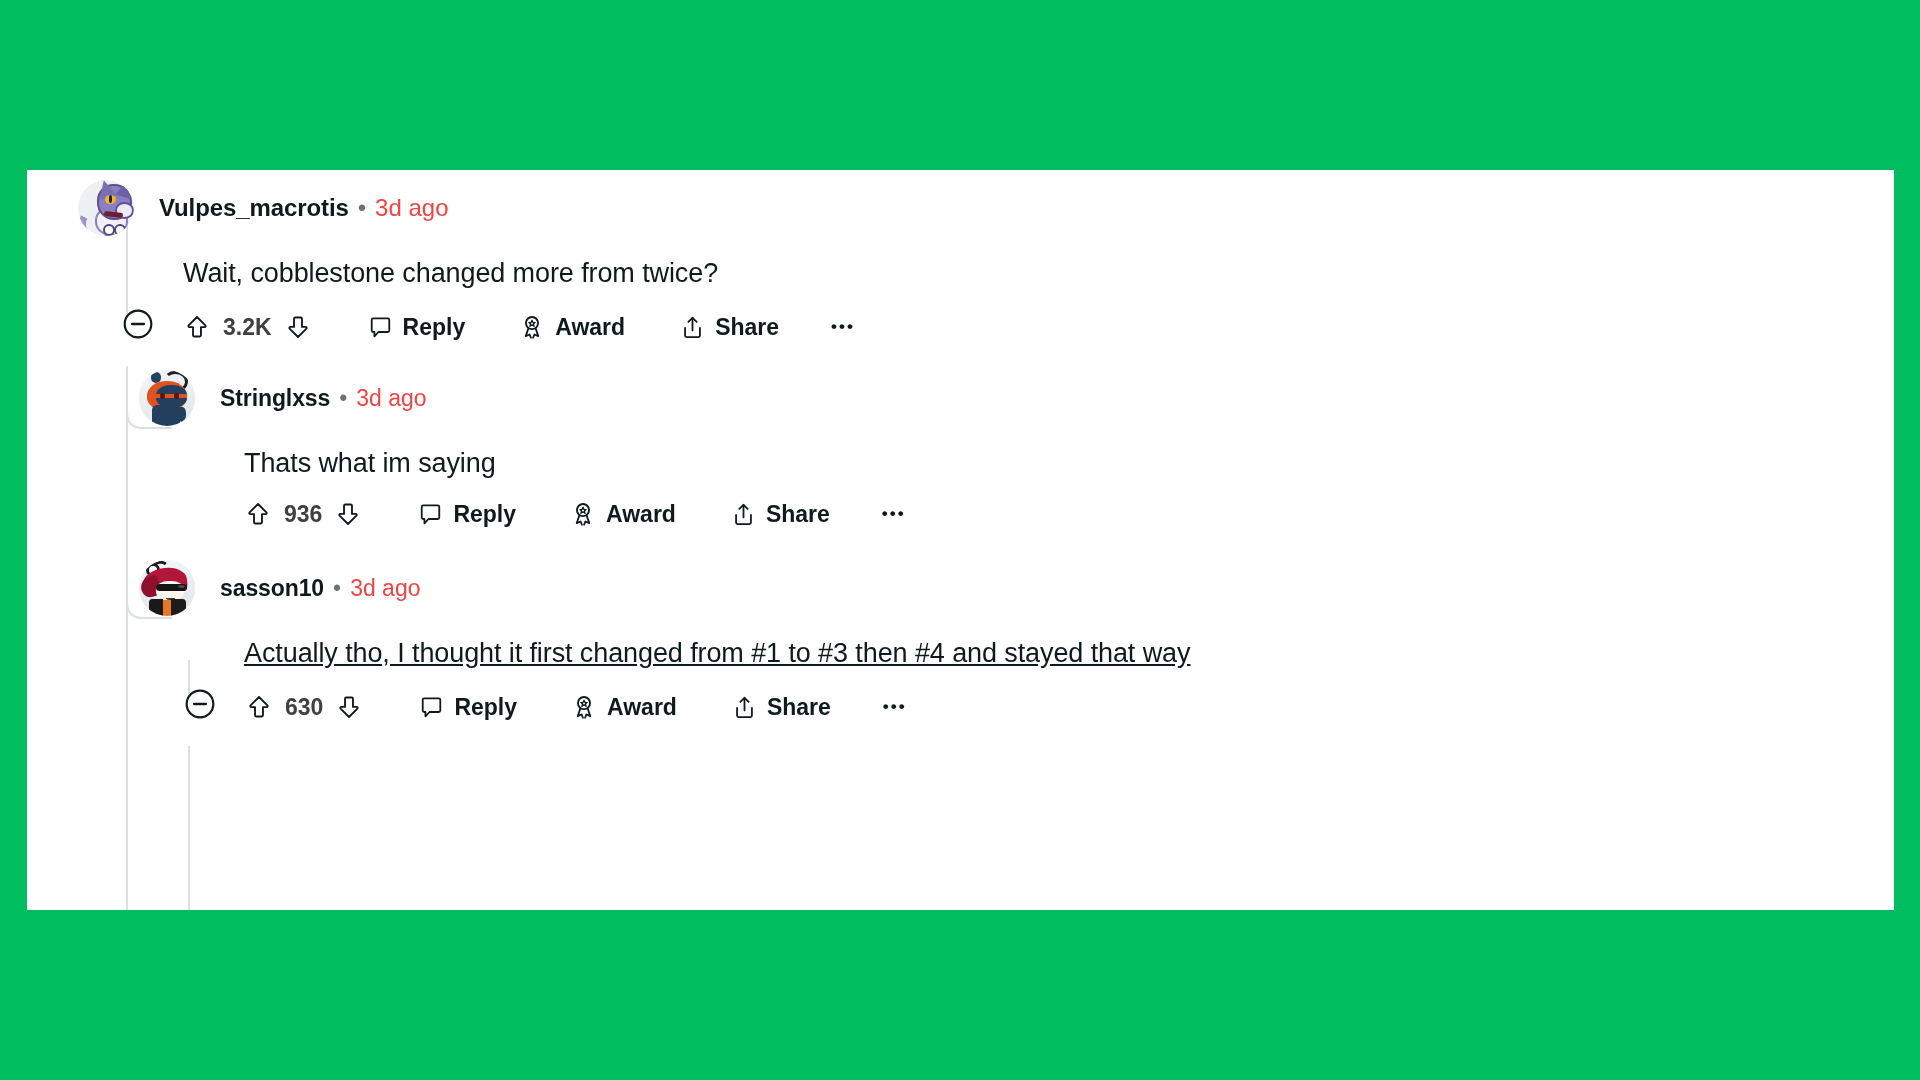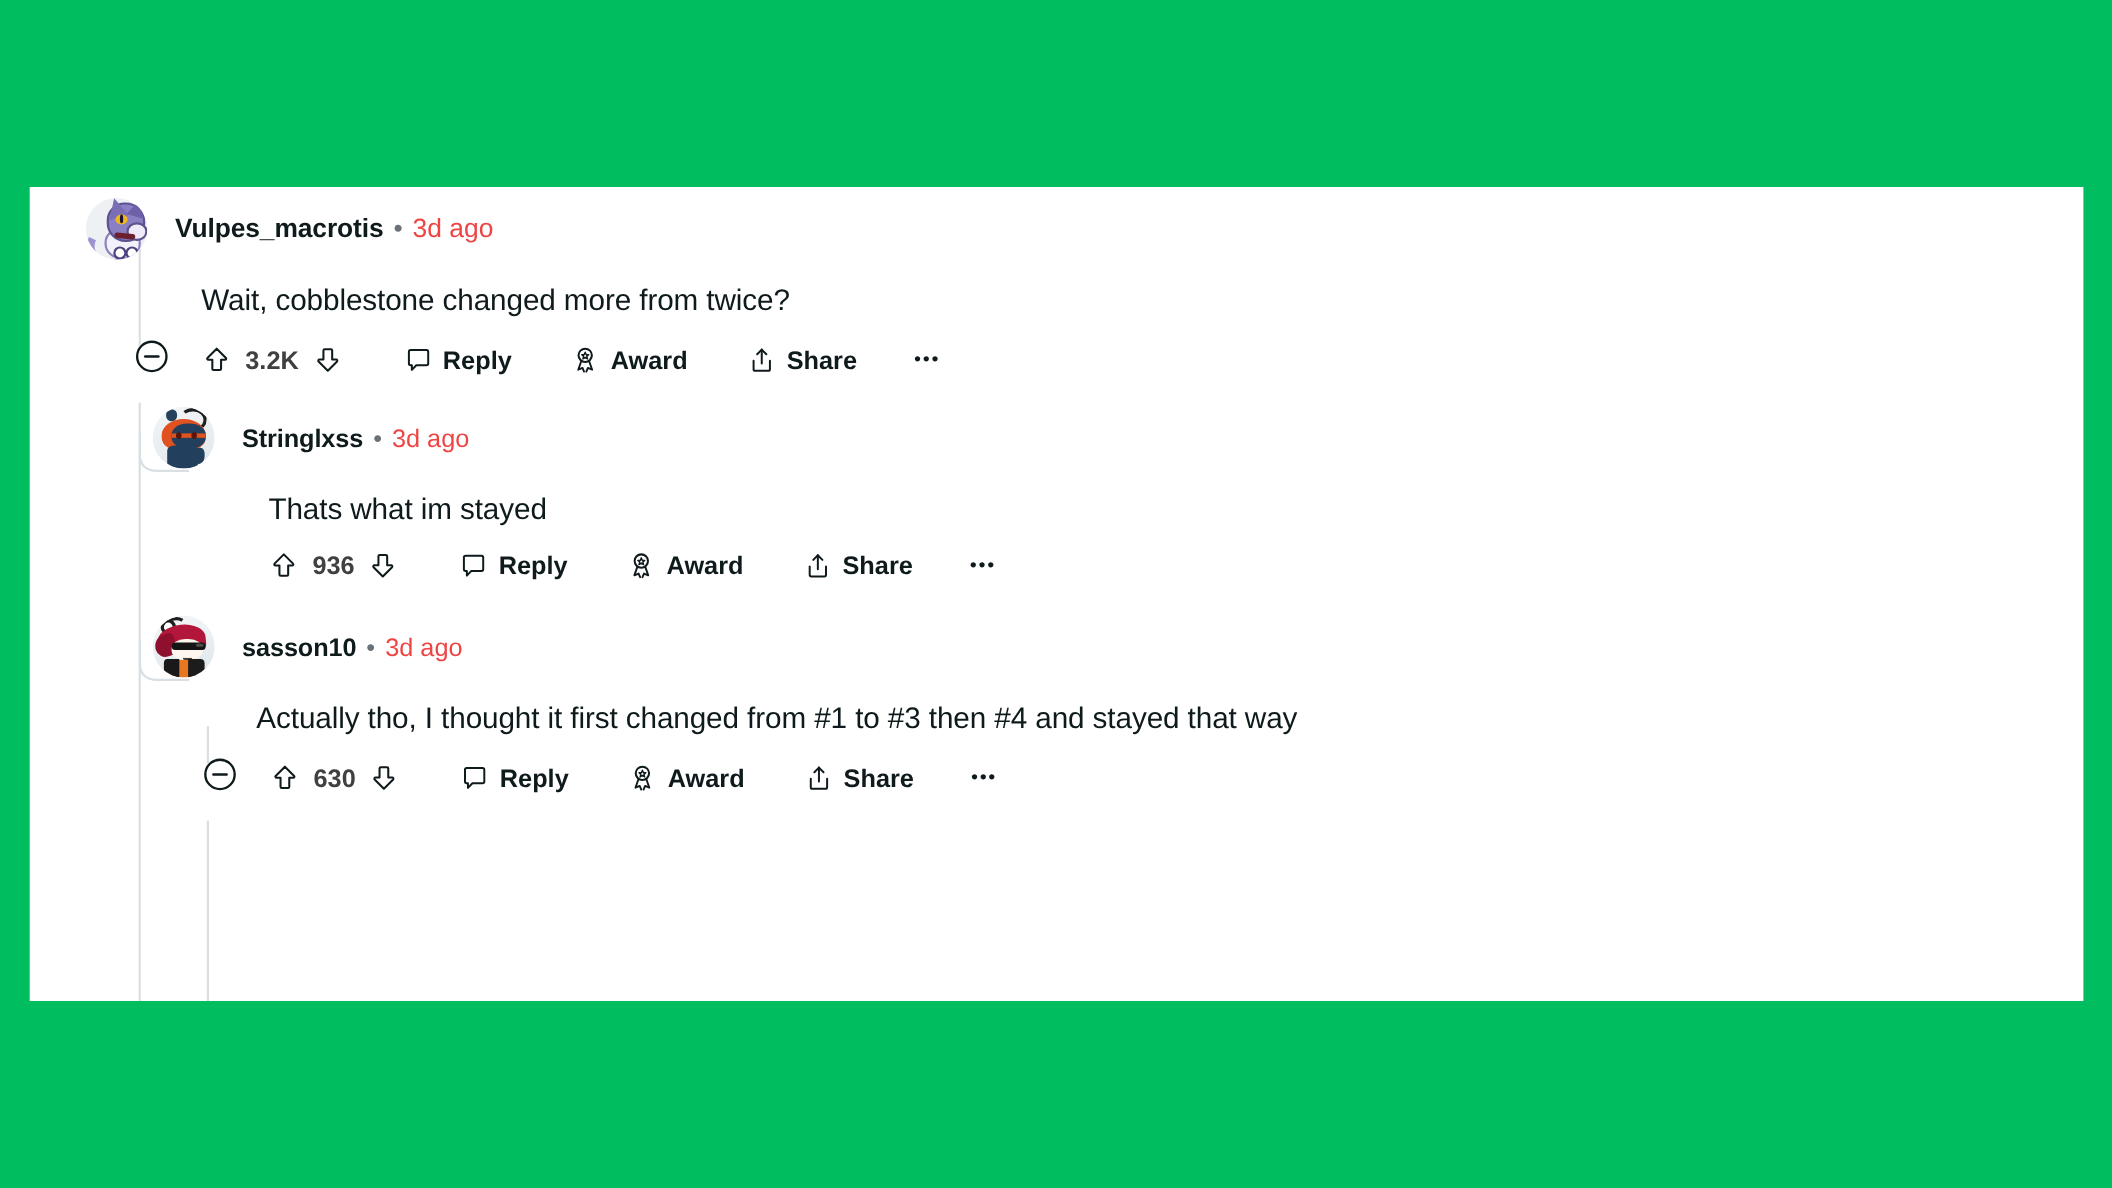--- a/index.html
+++ b/index.html
@@ -407,21 +407,21 @@
           <div class="snoo-eye-r"></div>
           <div class="snoo-body"></div>
           <div class="snoo-arm"></div>
         </div>
       </div>
       <span class="username" style="margin-left:25px;">Stringlxss</span>
       <span class="dot-sep">•</span>
       <span class="timestamp">3d ago</span>
     </div>
 
-    <div class="cmt-body" style="left:194px; top:86px; font-size:27px; line-height:34px;">Thats what im stayed</div>
+    <div class="cmt-body" style="left:194px; top:86px; font-size:27px; line-height:34px;">Thats what im saying</div>
 
     <div class="actions" style="left:194px; top:140px; font-size:23px;">
 
       <div class="act">
         <span>
           <svg width="28" height="28" viewBox="0 0 24 24">
             <path d="M12 3.4 L19.2 10.6 A0.9 0.9 0 0 1 18.5 12.1 L15.4 12.1 L15.4 19.1 A1 1 0 0 1 14.4 20.1 L9.6 20.1 A1 1 0 0 1 8.6 19.1 L8.6 12.1 L5.5 12.1 A0.9 0.9 0 0 1 4.8 10.6 Z" fill="none" stroke="#0f1a1c" stroke-width="1.6" stroke-linejoin="round"></path>
           </svg>
         </span>
       </div>
@@ -486,21 +486,21 @@
           <div class="sas-shirt"></div>
           <div class="sas-jacket-l"></div>
           <div class="sas-jacket-r"></div>
         </div>
       </div>
       <span class="username" style="margin-left:25px;">sasson10</span>
       <span class="dot-sep">•</span>
       <span class="timestamp">3d ago</span>
     </div>
 
-    <div class="cmt-body" style="left:183px; top:86px; font-size:27px; line-height:34px;">Actually tho, I thought it first changed from #1 to #3 then #4 and stayed that way</div>
+    <div class="cmt-body" style="left:194px; top:86px; font-size:27px; line-height:34px;text-decoration:underline;">Actually tho, I thought it first changed from #1 to #3 then #4 and stayed that way</div>
 
     <div class="actions" style="left:133px; top:140px; font-size:23px;">
 
       <div class="collapse-btn" style="position:relative; width:34px; height:34px; margin-right:28px;">
         <span>
           <svg width="32" height="32" viewBox="0 0 24 24">
             <circle cx="12" cy="12" r="10" fill="none" stroke="#0f1a1c" stroke-width="1.6"></circle>
             <line x1="7.5" y1="12" x2="16.5" y2="12" stroke="#0f1a1c" stroke-width="1.7" stroke-linecap="round"></line>
           </svg>
         </span>

